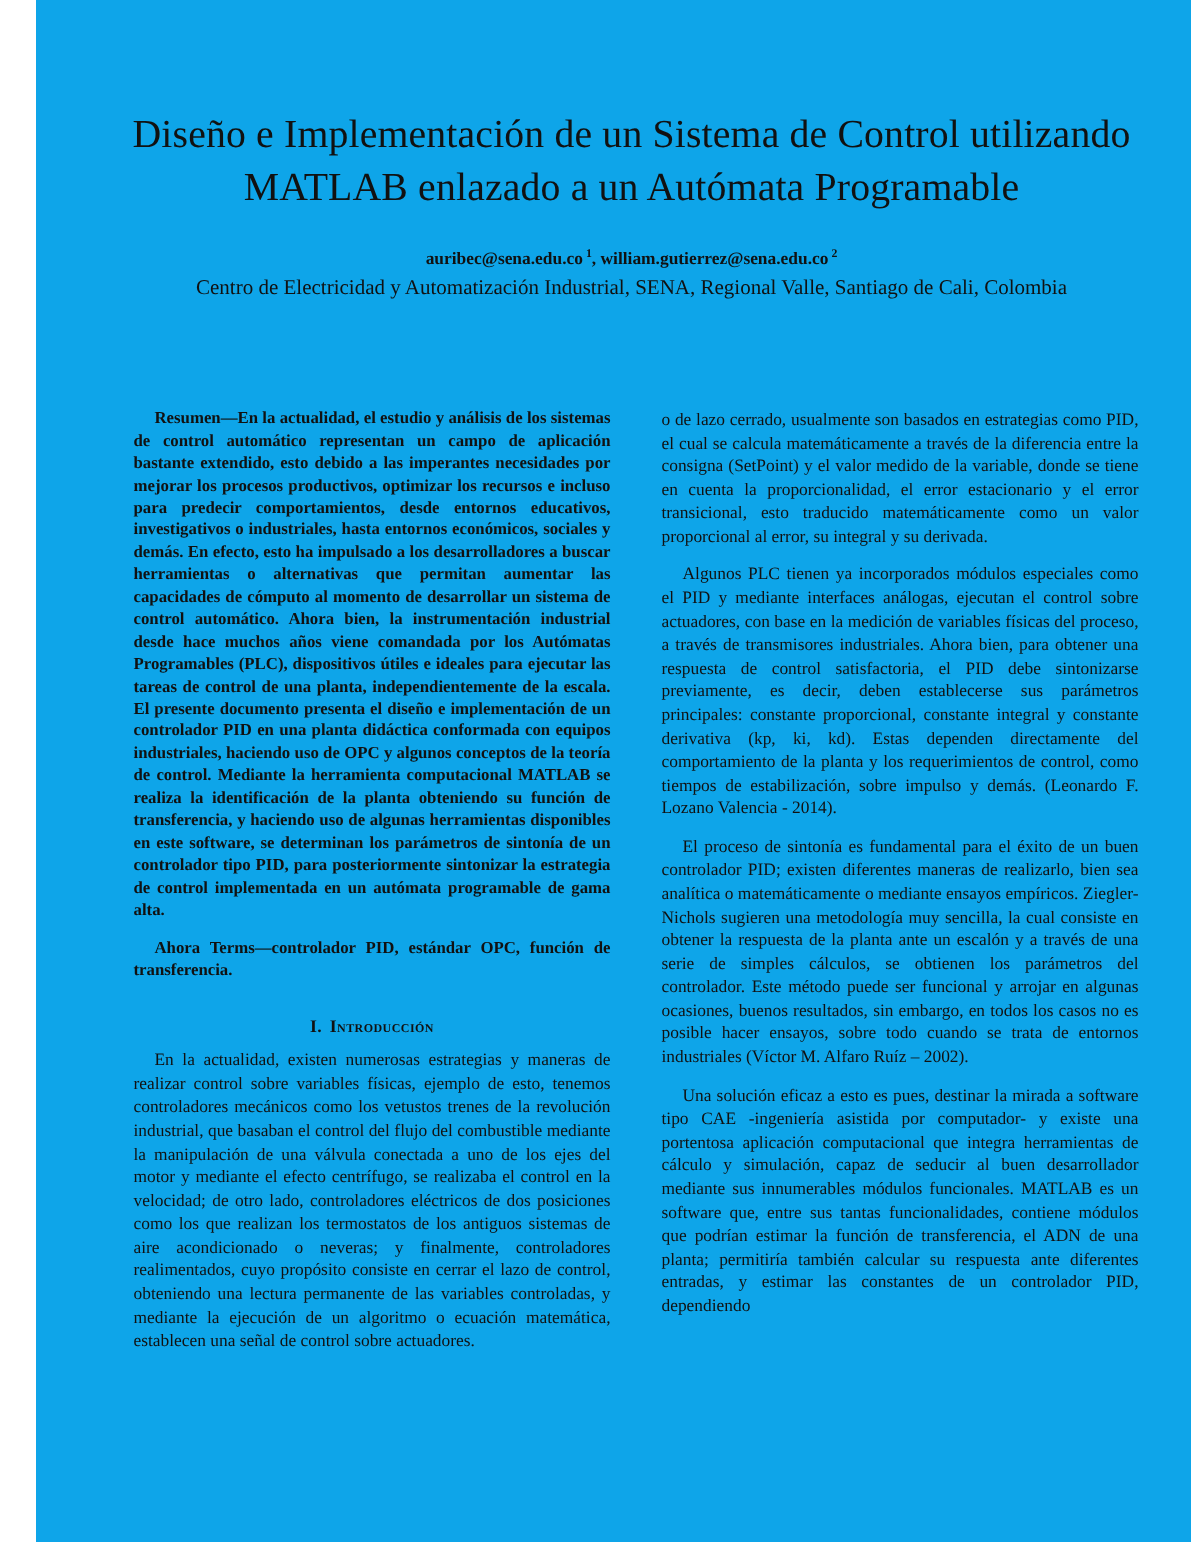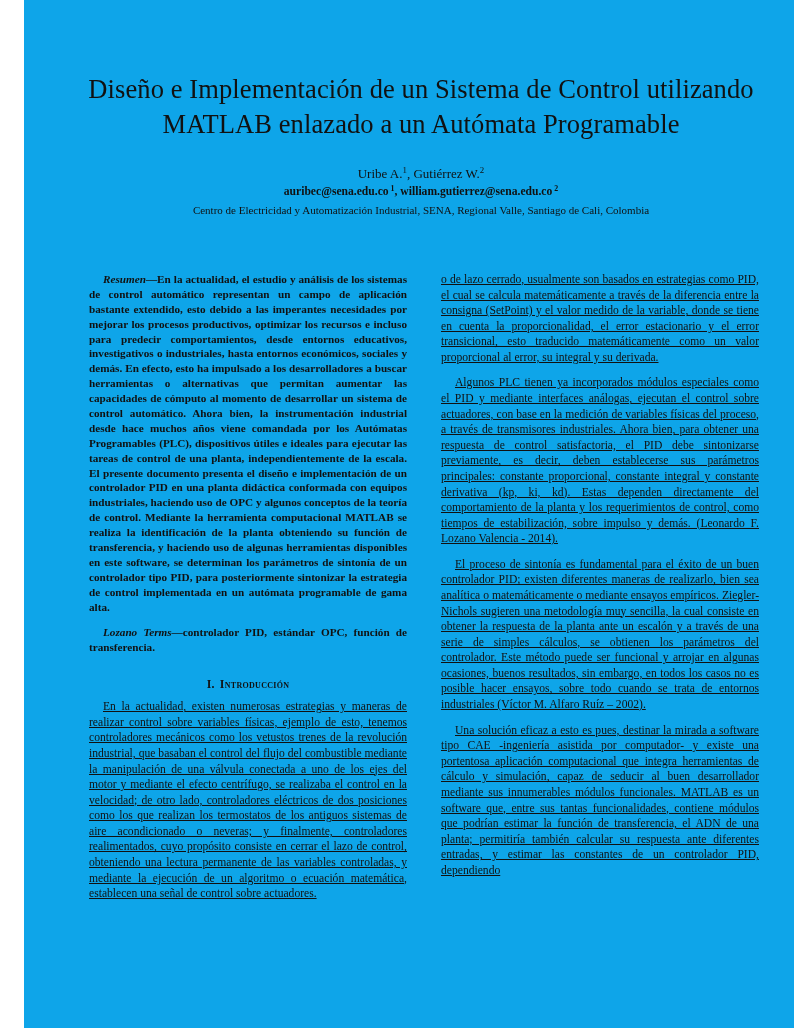--- a/index.html
+++ b/index.html
@@ -44,21 +44,21 @@
     line-height: 1.5;
   }
   .authors .author-line {
     font-size: 13px;
   }
   .authors .email-line {
     font-size: 11.6px;
     font-weight: bold;
   }
   .authors .affiliation-line {
-    font-size: 11px;
+    font-size: 14px;
     margin-top: 1px;
   }
   sup {
     font-size: 0.68em;
     vertical-align: super;
     line-height: 0;
   }
   .sup-spaced {
     margin-left: 2px;
   }
@@ -76,38 +76,36 @@
     width: 318px;
   }
   p {
     margin: 0;
     text-align: justify;
     text-justify: inter-word;
     font-size: 11.6px;
     line-height: 1.345;
     text-indent: 14px;
     hyphens: auto;
-    text-decoration: underline;
     -webkit-hyphens: auto;
   }
   p + p {
     margin-top: 10px;
   }
   p.no-indent { text-indent: 0; }
 
   .abstract, .index-terms {
     font-weight: bold;
     font-size: 11.2px;
     line-height: 1.33;
     text-indent: 14px;
     text-align: justify;
   }
   .index-terms { margin-top: 11px; }
   .lead-italic {
-    font-style: italic;
     font-weight: bold;
   }
   .emdash { font-weight: bold; }
 
   .section-heading {
     text-align: center;
     font-size: 11.8px;
     font-weight: 700;
     font-variant: small-caps;
     margin: 22px 0 7px 0;
@@ -120,35 +118,34 @@
 </style>
 </head>
 <body>
 
 <div class="page">
 
   <div class="title-block">
     <h1 class="paper-title">Diseño e Implementación de un Sistema de Control utilizando MATLAB enlazado a un Autómata Programable</h1>
 
     <div class="authors">
-      <div class="author-line"><span>Uribe A.</span><sup>1</sup><span>, Gutiérrez W.</span><sup>2</sup></div>
 
       <div class="email-line"><span>auribec@sena.edu.co</span><sup class="sup-spaced">1</sup><span>, </span><span>william.gutierrez@sena.edu.co</span><sup class="sup-spaced">2</sup></div>
 
       <div class="affiliation-line">Centro de Electricidad y Automatización Industrial, SENA, Regional Valle, Santiago de Cali, Colombia</div>
     </div>
   </div>
 
   <div class="columns">
 
     <div class="col">
 
       <div class="abstract"><span class="lead-italic">Resumen</span><span class="emdash">—</span><span>En la actualidad, el estudio y análisis de los sistemas de control automático representan un campo de aplicación bastante extendido, esto debido a las imperantes necesidades por mejorar los procesos productivos, optimizar los recursos e incluso para predecir comportamientos, desde entornos educativos, investigativos o industriales, hasta entornos económicos, sociales y demás. En efecto, esto ha impulsado a los desarrolladores a buscar herramientas o alternativas que permitan aumentar las capacidades de cómputo al momento de desarrollar un sistema de control automático. Ahora bien, la instrumentación industrial desde hace muchos años viene comandada por los Autómatas Programables (PLC), dispositivos útiles e ideales para ejecutar las tareas de control de una planta, independientemente de la escala. El presente documento presenta el diseño e implementación de un controlador PID en una planta didáctica conformada con equipos industriales, haciendo uso de OPC y algunos conceptos de la teoría de control. Mediante la herramienta computacional MATLAB se realiza la identificación de la planta obteniendo su función de transferencia, y haciendo uso de algunas herramientas disponibles en este software, se determinan los parámetros de sintonía de un controlador tipo PID, para posteriormente sintonizar la estrategia de control implementada en un autómata programable de gama alta.</span></div>
 
-      <div class="index-terms"><span class="lead-italic">Lozano Terms</span><span class="emdash">—</span><span>controlador PID, estándar OPC, función de transferencia.</span></div>
+      <div class="index-terms"><span class="lead-italic">Ahora Terms</span><span class="emdash">—</span><span>controlador PID, estándar OPC, función de transferencia.</span></div>
 
       <div class="section-heading"><span class="sec-num">I.</span><span>Introducción</span></div>
 
       <p>En la actualidad, existen numerosas estrategias y maneras de realizar control sobre variables físicas, ejemplo de esto, tenemos controladores mecánicos como los vetustos trenes de la revolución industrial, que basaban el control del flujo del combustible mediante la manipulación de una válvula conectada a uno de los ejes del motor y mediante el efecto centrífugo, se realizaba el control en la velocidad; de otro lado, controladores eléctricos de dos posiciones como los que realizan los termostatos de los antiguos sistemas de aire acondicionado o neveras; y finalmente, controladores realimentados, cuyo propósito consiste en cerrar el lazo de control, obteniendo una lectura permanente de las variables controladas, y mediante la ejecución de un algoritmo o ecuación matemática, establecen una señal de control sobre actuadores.</p>
     </div>
 
     <div class="col">
       <p class="no-indent">o de lazo cerrado, usualmente son basados en estrategias como PID, el cual se calcula matemáticamente a través de la diferencia entre la consigna (SetPoint) y el valor medido de la variable, donde se tiene en cuenta la proporcionalidad, el error estacionario y el error transicional, esto traducido matemáticamente como un valor proporcional al error, su integral y su derivada.</p>
       <p>Algunos PLC tienen ya incorporados módulos especiales como el PID y mediante interfaces análogas, ejecutan el control sobre actuadores, con base en la medición de variables físicas del proceso, a través de transmisores industriales. Ahora bien, para obtener una respuesta de control satisfactoria, el PID debe sintonizarse previamente, es decir, deben establecerse sus parámetros principales: constante proporcional, constante integral y constante derivativa (kp, ki, kd). Estas dependen directamente del comportamiento de la planta y los requerimientos de control, como tiempos de estabilización, sobre impulso y demás. (Leonardo F. Lozano Valencia - 2014).</p>
       <p>El proceso de sintonía es fundamental para el éxito de un buen controlador PID; existen diferentes maneras de realizarlo, bien sea analítica o matemáticamente o mediante ensayos empíricos. Ziegler-Nichols sugieren una metodología muy sencilla, la cual consiste en obtener la respuesta de la planta ante un escalón y a través de una serie de simples cálculos, se obtienen los parámetros del controlador. Este método puede ser funcional y arrojar en algunas ocasiones, buenos resultados, sin embargo, en todos los casos no es posible hacer ensayos, sobre todo cuando se trata de entornos industriales (Víctor M. Alfaro Ruíz – 2002).</p>

